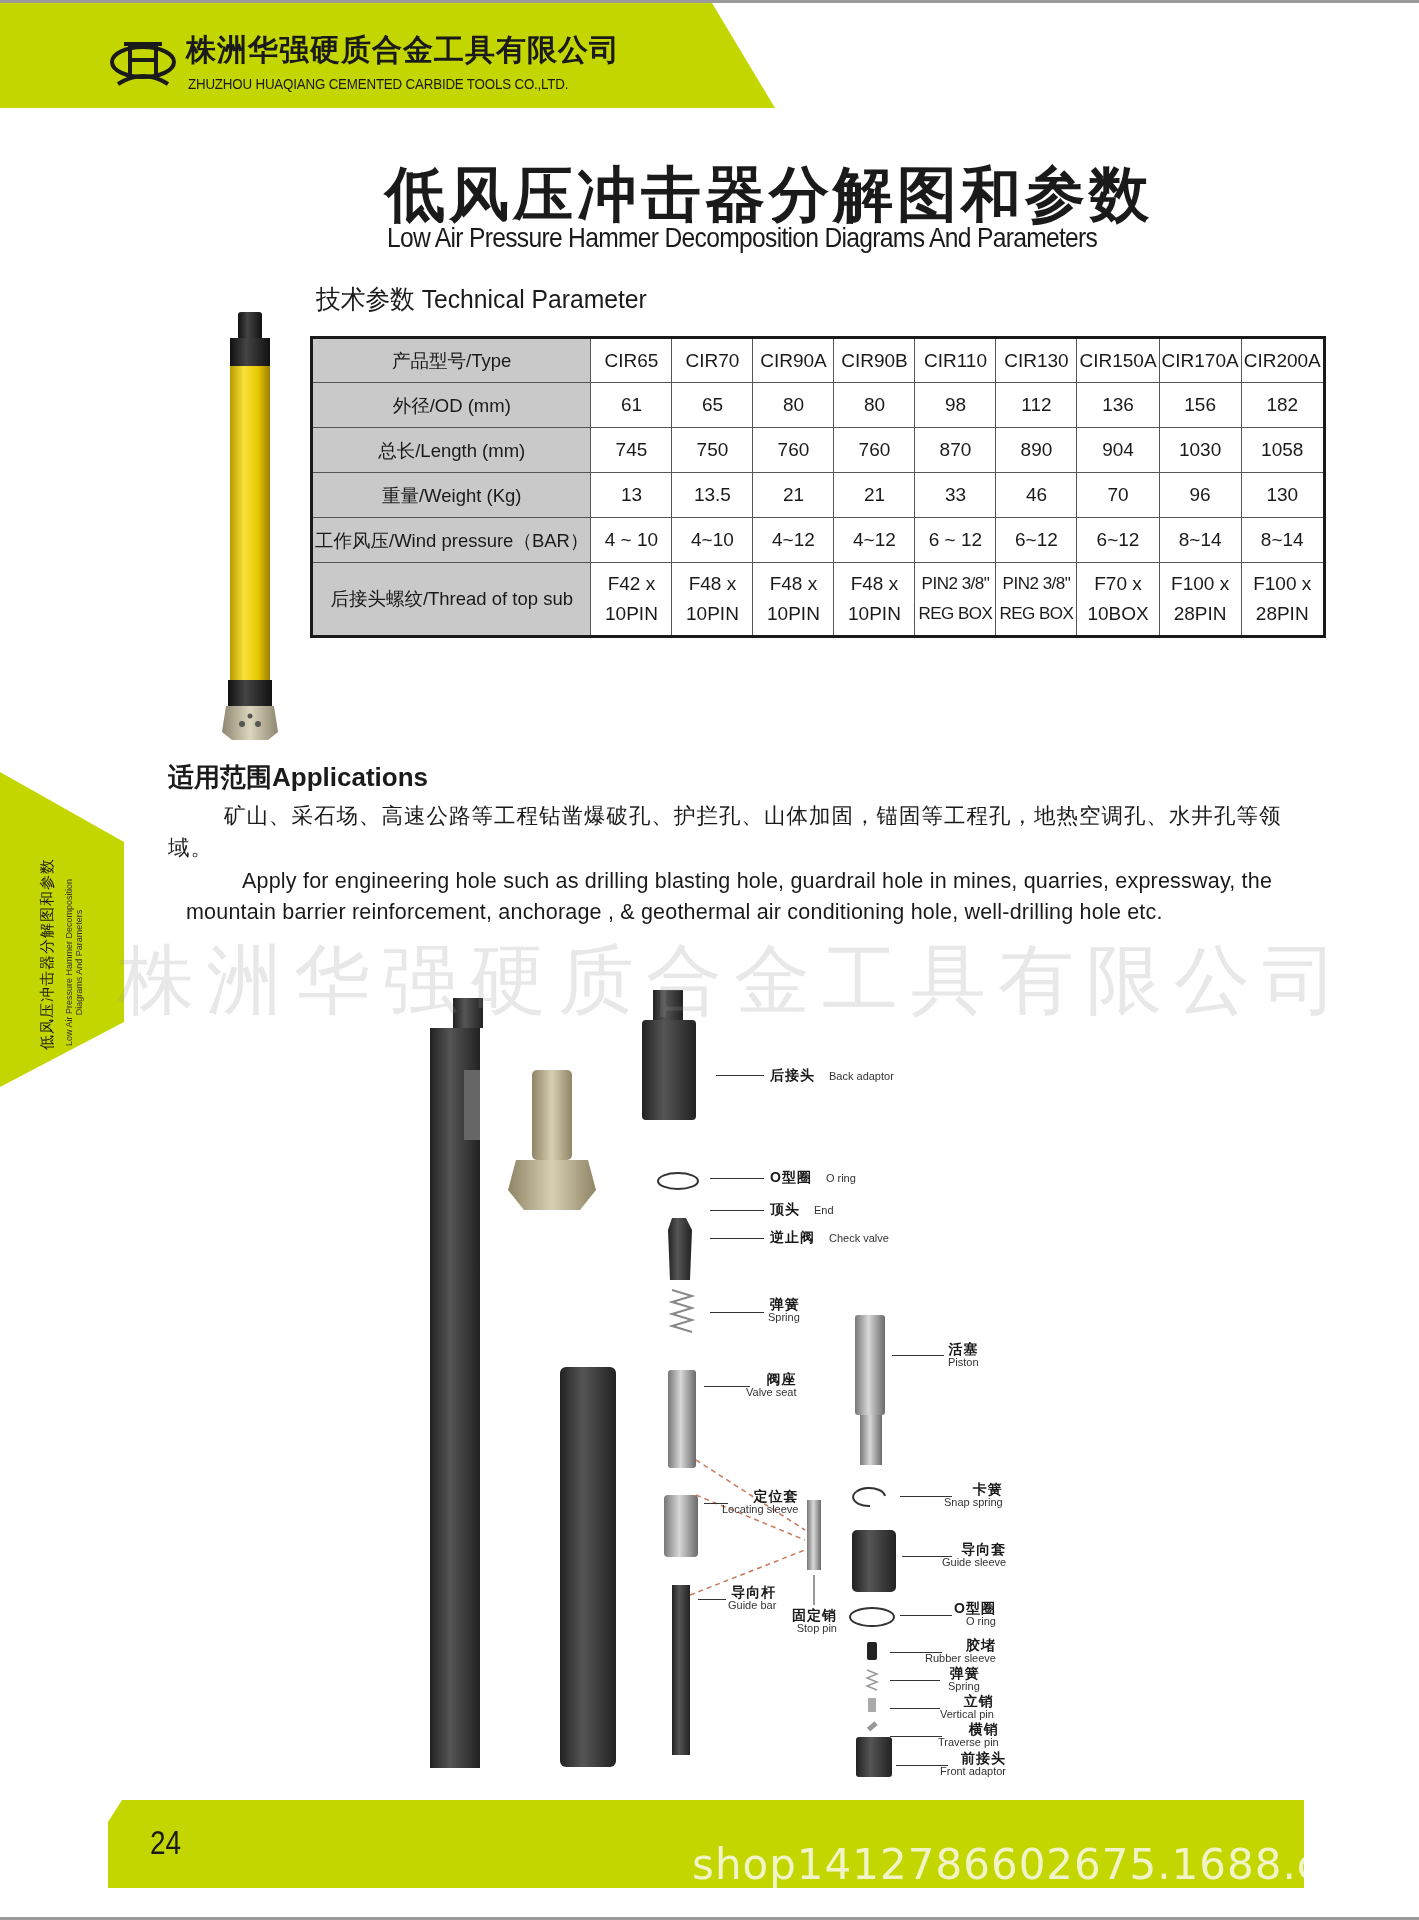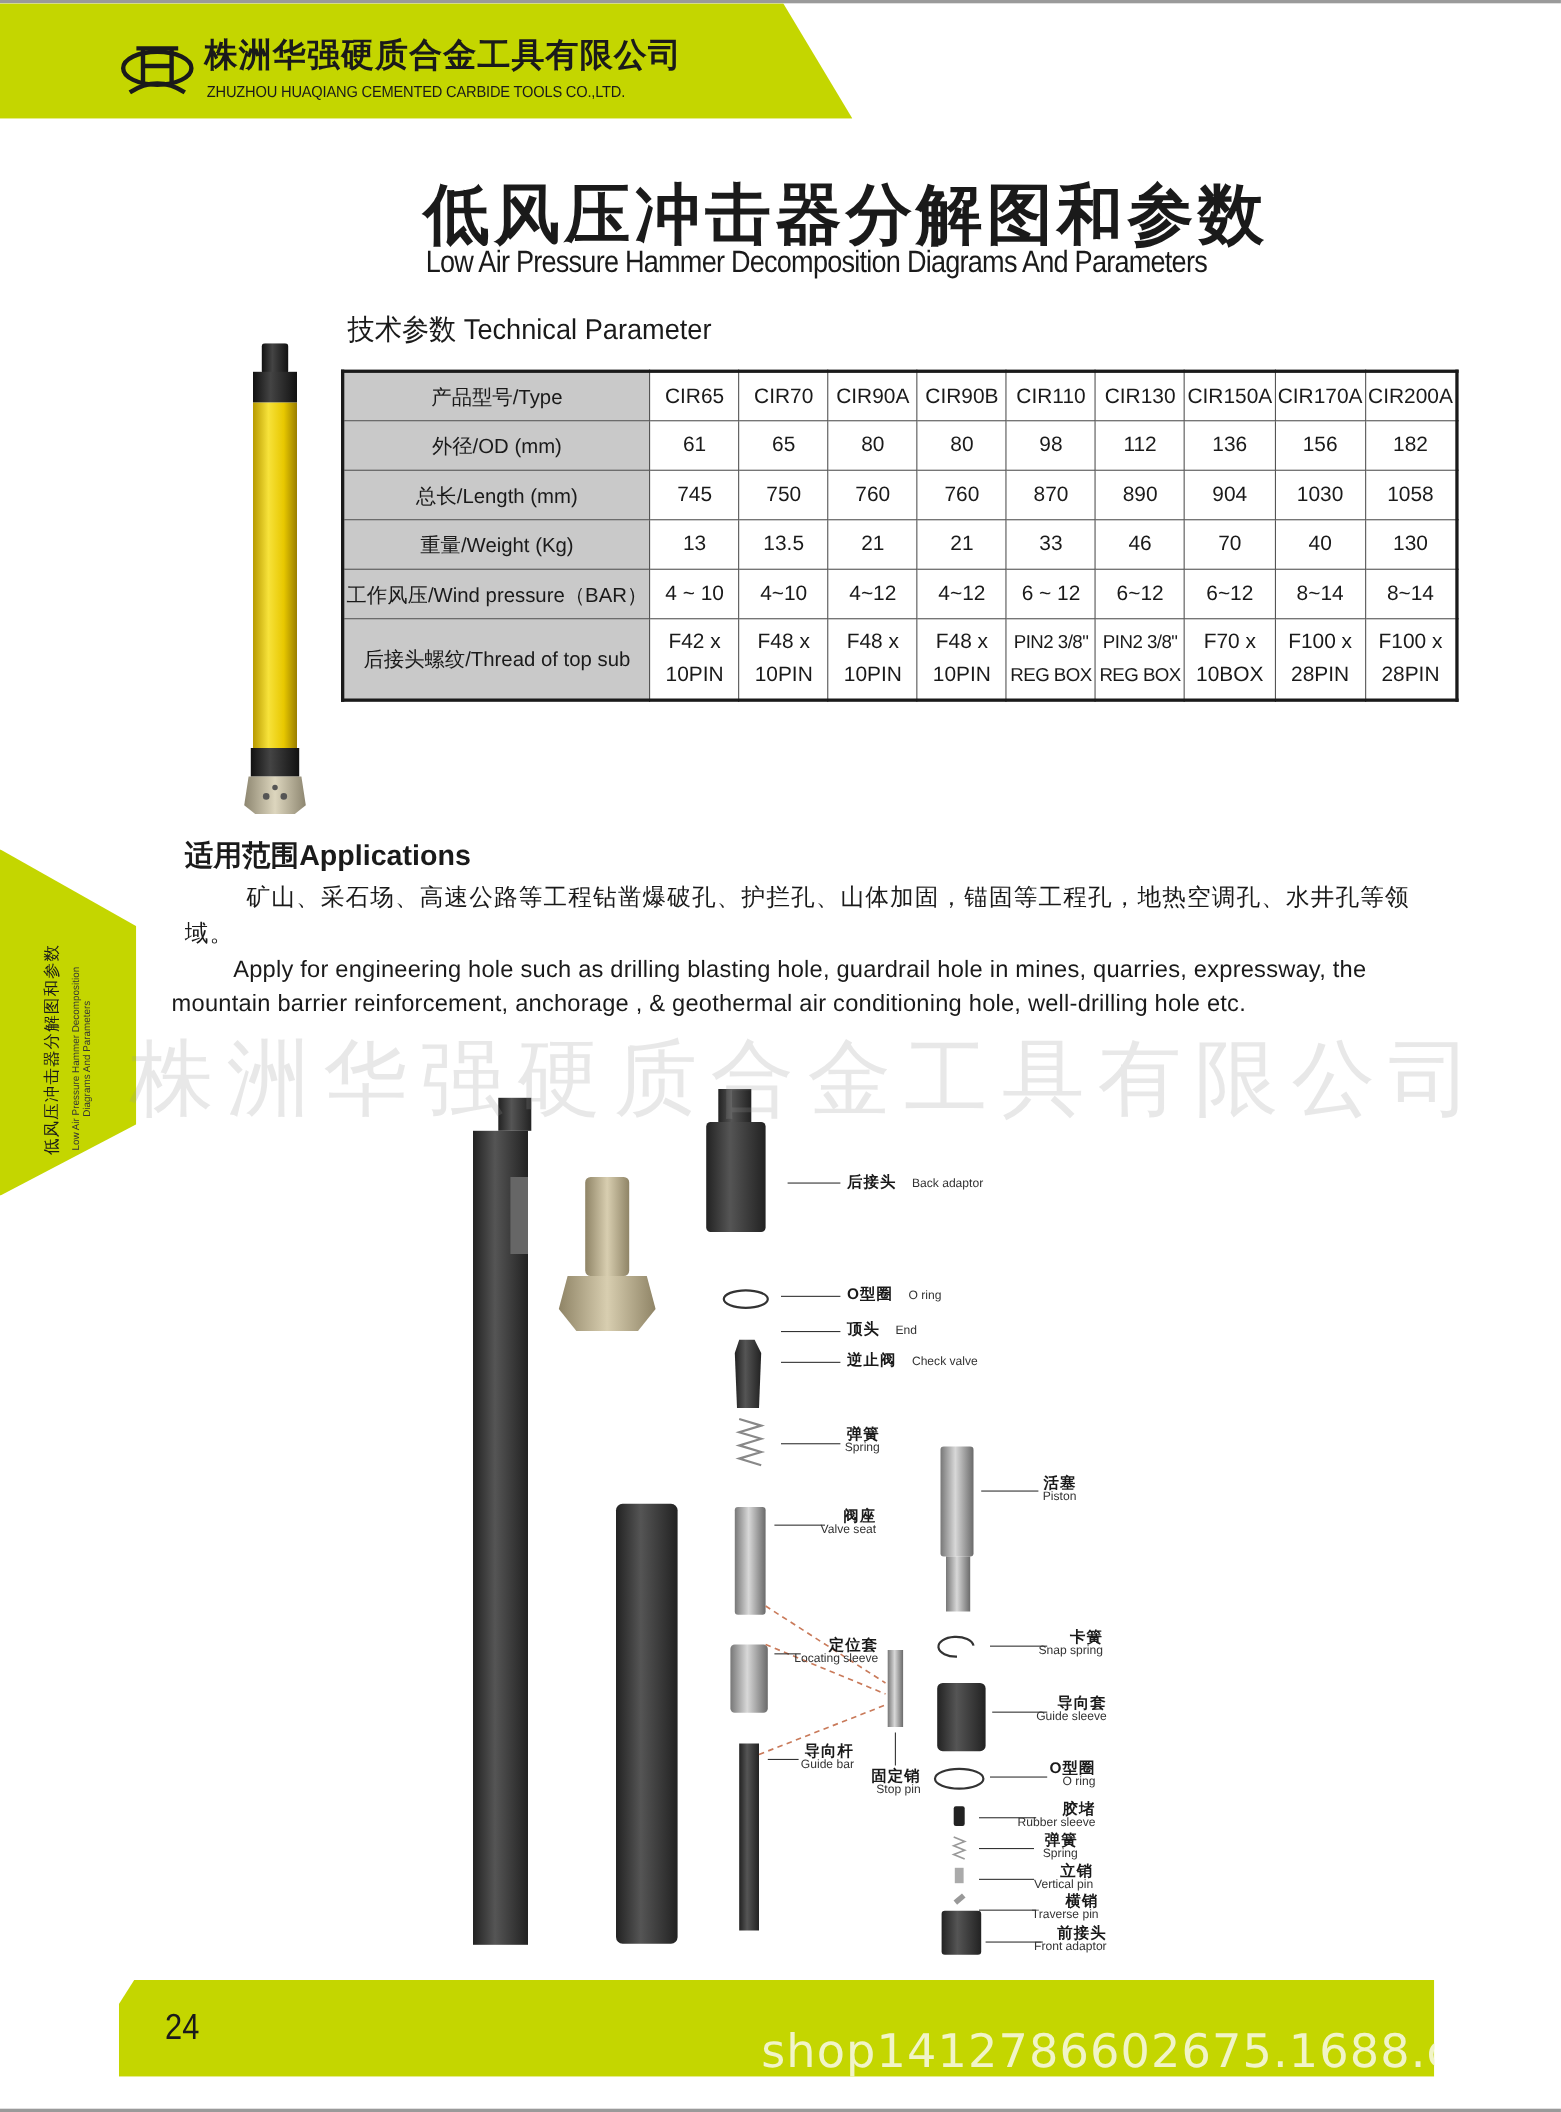--- a/index.html
+++ b/index.html
@@ -26,21 +26,21 @@
   .param-table { position: absolute; left: 310px; top: 336px; border-collapse: collapse; border: 3px solid #1a1a1a; font-size: 19px; }
   .param-table td { border: 1px solid #555; text-align: center; height: 45px; padding: 0 2px; white-space: nowrap; color: #1a1a1a; }
   .param-table td.label { background: #c9c9c9; width: 255px; font-size: 18.5px; text-align: center; }
   .param-table td.val { width: 81px; }
   .param-table tr.tall td { height: 74px; line-height: 30px; }
   .cell-sm { font-size: 17px; letter-spacing: -0.5px; }
 
   
   .app-heading { position: absolute; left: 168px; top: 760px; font-size: 26px; font-weight: bold; color: #1a1a1a; }
   .app-cn { position: absolute; left: 168px; top: 800px; width: 1130px; font-size: 21.5px; line-height: 32px; text-indent: 56px; color: #1a1a1a; letter-spacing: 1px; }
-  .app-en { position: absolute; left: 156px; top: 866px; width: 1130px; font-size: 21.5px; line-height: 31px; text-indent: 56px; color: #1a1a1a; letter-spacing: 0.2px; }
+  .app-en { position: absolute; left: 186px; top: 866px; width: 1130px; font-size: 21.5px; line-height: 31px; text-indent: 56px; color: #1a1a1a; letter-spacing: 0.2px; }
 
   
   .watermark { position: absolute; left: 118px; top: 930px; font-size: 76px; color: rgba(150,150,150,0.22); letter-spacing: 12px; white-space: nowrap; pointer-events: none; }
 
   
   .side-tab { position: absolute; left: 0; top: 772px; width: 124px; height: 315px; background: #c4d600;
               clip-path: polygon(0 0, 124px 70px, 124px 250px, 0 315px); }
   .side-cn { position: absolute; left: 38px; top: 1050px; font-size: 15px; transform: rotate(-90deg); transform-origin: left top; white-space: nowrap; letter-spacing: 1px; color: #1a1a1a; }
   .side-en { position: absolute; left: 64px; top: 1046px; font-size: 9px; line-height: 10px; transform: rotate(-90deg); transform-origin: left top; white-space: nowrap; color: #333; text-align: center; }
 
@@ -148,21 +148,21 @@
   </tr>
   <tr>
     <td class="label">重量/Weight (Kg)</td>
     <td class="val">13</td>
     <td class="val">13.5</td>
     <td class="val">21</td>
     <td class="val">21</td>
     <td class="val">33</td>
     <td class="val">46</td>
     <td class="val">70</td>
-    <td class="val">40</td>
+    <td class="val">96</td>
     <td class="val">130</td>
   </tr>
   <tr>
     <td class="label">工作风压/Wind pressure（BAR）</td>
     <td class="val">4 ~ 10</td>
     <td class="val">4~10</td>
     <td class="val">4~12</td>
     <td class="val">4~12</td>
     <td class="val">6 ~ 12</td>
     <td class="val">6~12</td>

